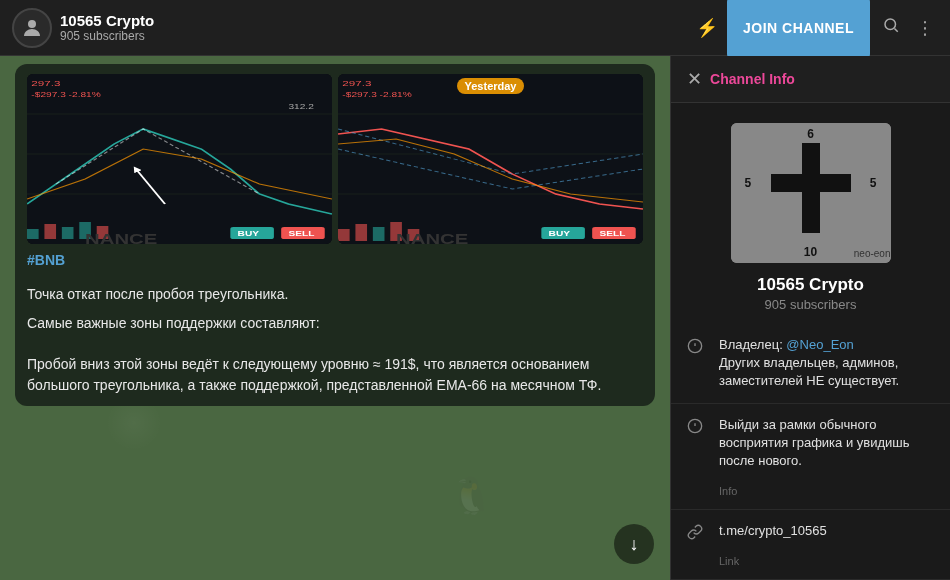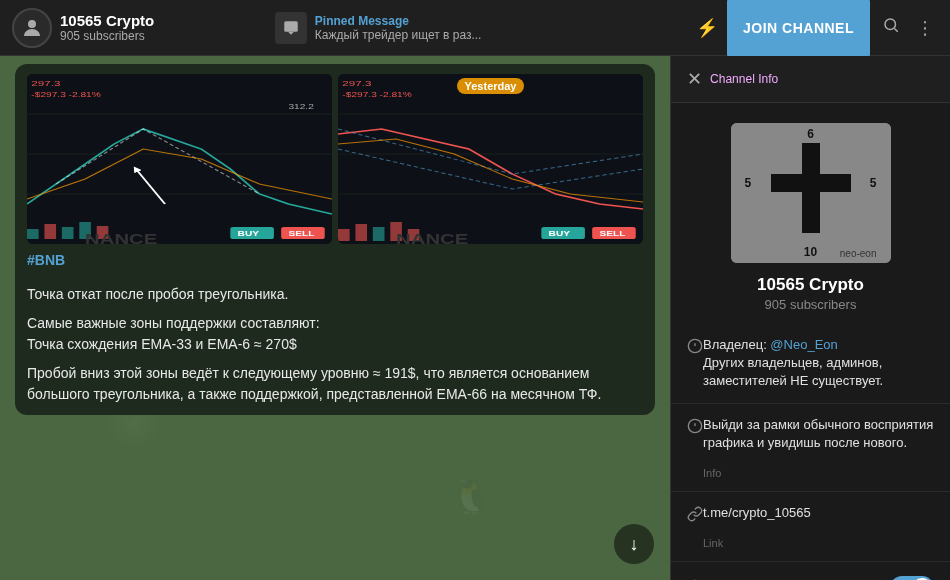--- a/index.html
+++ b/index.html
@@ -125,21 +125,21 @@
       flex-direction: column;
       flex-shrink: 0;
       overflow-y: auto;
     }
     .info-header {
       display: flex; align-items: center; padding: 12px 16px;
       border-bottom: 1px solid #333; gap: 8px;
       background: #1f1f1f;
     }
     .info-close { background: none; border: none; color: #aaa; font-size: 18px; cursor: pointer; }
-    .info-title { font-size: 12px; font-weight: 400; color: #f0abfc; flex: 1; }
+    .info-title { font-size: 14px; font-weight: 700; color: #ec4899; flex: 1; }
 
     .info-avatar-section {
       padding: 20px 16px 12px;
       display: flex; flex-direction: column; align-items: center;
     }
     .info-channel-avatar {
       width: 160px; height: 140px; background: #888;
       border-radius: 6px; overflow: hidden;
       display: flex; align-items: center; justify-content: center;
       margin-bottom: 12px;
@@ -148,29 +148,29 @@
       width: 160px; height: 140px; background: #888; position: relative;
       display: flex; align-items: center; justify-content: center;
     }
     .cross-v { position: absolute; width: 18px; height: 90px; background: #111; top: 20px; left: 50%; transform: translateX(-50%); }
     .cross-h { position: absolute; height: 18px; width: 80px; background: #111; top: 50%; left: 50%; transform: translate(-50%, -50%); margin-top: -10px; }
     .cross-num { position: absolute; font-size: 12px; color: #111; font-weight: 600; }
     .cross-num.top { top: 4px; left: 50%; transform: translateX(-50%); }
     .cross-num.left { left: 14px; top: 50%; transform: translateY(-50%) translateY(-10px); }
     .cross-num.right { right: 14px; top: 50%; transform: translateY(-50%) translateY(-10px); }
     .cross-num.bottom { bottom: 4px; left: 50%; transform: translateX(-50%); margin-top: 24px; }
-    .neo-eon-label { position: absolute; bottom: 4px; right: 14px; font-size: 10px; color: #333; }
+    .neo-eon-label { position: absolute; bottom: 4px; right: 0; font-size: 10px; color: #333; }
 
     .info-channel-name { font-size: 17px; font-weight: 700; color: #fff; text-align: center; }
     .info-channel-subs { font-size: 13px; color: #888; text-align: center; margin-top: 2px; }
 
     .info-sections { padding: 0 0 16px; }
     .info-section-item {
       display: flex; align-items: flex-start; padding: 12px 16px;
-      border-bottom: 1px solid #2a2a2a; gap: 0;
+      border-bottom: 1px solid #2a2a2a; gap: 16px;
     }
     .info-section-icon { color: #888; font-size: 16px; flex-shrink: 0; margin-top: 2px; }
     .info-section-content { flex: 1; }
     .info-section-text { font-size: 13px; color: #e0e0e0; line-height: 1.4; }
     .info-section-text .link-text { color: #54a1d3; }
     .info-section-label { font-size: 11px; color: #666; margin-top: 15px; }
     .info-section-notif {
       display: flex; align-items: center; padding: 14px 16px;
       gap: 12px;
     }
@@ -202,32 +202,20 @@
 <div class="header">
   <div class="header-avatar">
     <svg viewBox="0 0 24 24" fill="#aaa">
         <circle cx="12" cy="8" r="4"></circle>
         <path d="M4 20c0-4 3.6-7 8-7s8 3 8 7"></path>
       </svg>
   </div>
   <div class="header-info">
     <div class="header-title">10565 Crypto</div>
     <div class="header-sub">905 subscribers</div>
-  </div>
-  <div class="pinned-msg">
-    <div class="pinned-icon">
-      <svg width="18" height="18" viewBox="0 0 24 24" fill="#aaa">
-          <rect x="3" y="3" width="18" height="14" rx="2"></rect>
-          <path d="M8 17l4 4 4-4"></path>
-        </svg>
-    </div>
-    <div class="pinned-text">
-      <div class="pinned-label">Pinned Message</div>
-      <div class="pinned-preview">Каждый трейдер ищет в раз...</div>
-    </div>
   </div>
   <div class="header-actions">
     <span class="filter-icon">⚡</span>
     <button class="join-btn">JOIN CHANNEL</button>
     <button class="icon-btn">
       <svg width="18" height="18" viewBox="0 0 24 24" fill="none" stroke="#aaa" stroke-width="2">
           <circle cx="11" cy="11" r="7"></circle>
           <line x1="21" y1="21" x2="16.65" y2="16.65"></line>
         </svg>
     </button>
@@ -323,22 +311,21 @@
                   <text x="180" y="162" fill="#fff" font-size="7" font-weight="bold">SELL</text>
                 </svg>
               </div>
               <div class="yesterday-badge">Yesterday</div>
             </div>
           </div>
 
           <div class="bnb-tag">#BNB</div>
           <div class="msg-text">
             <p style="margin-bottom:8px;">Точка откат после пробоя треугольника.</p>
-            <p style="margin-bottom:0;">Самые важные зоны поддержки составляют:</p>
-            <p style="margin-bottom:8px;">Точка схождения EMA-33 и EMA-6 ≈ 270$</p>
+            <p style="margin-bottom:20px;">Самые важные зоны поддержки составляют:</p>
             <p>Пробой вниз этой зоны ведёт к следующему уровню ≈ 191$, что является основанием большого треугольника, а также поддержкой, представленной EMA-66 на месячном ТФ.</p>
           </div>
         </div>
       </div>
     </div>
     <button class="scroll-down-btn">↓</button>
   </div>
 
   <div class="info-panel">
     <div class="info-header">

